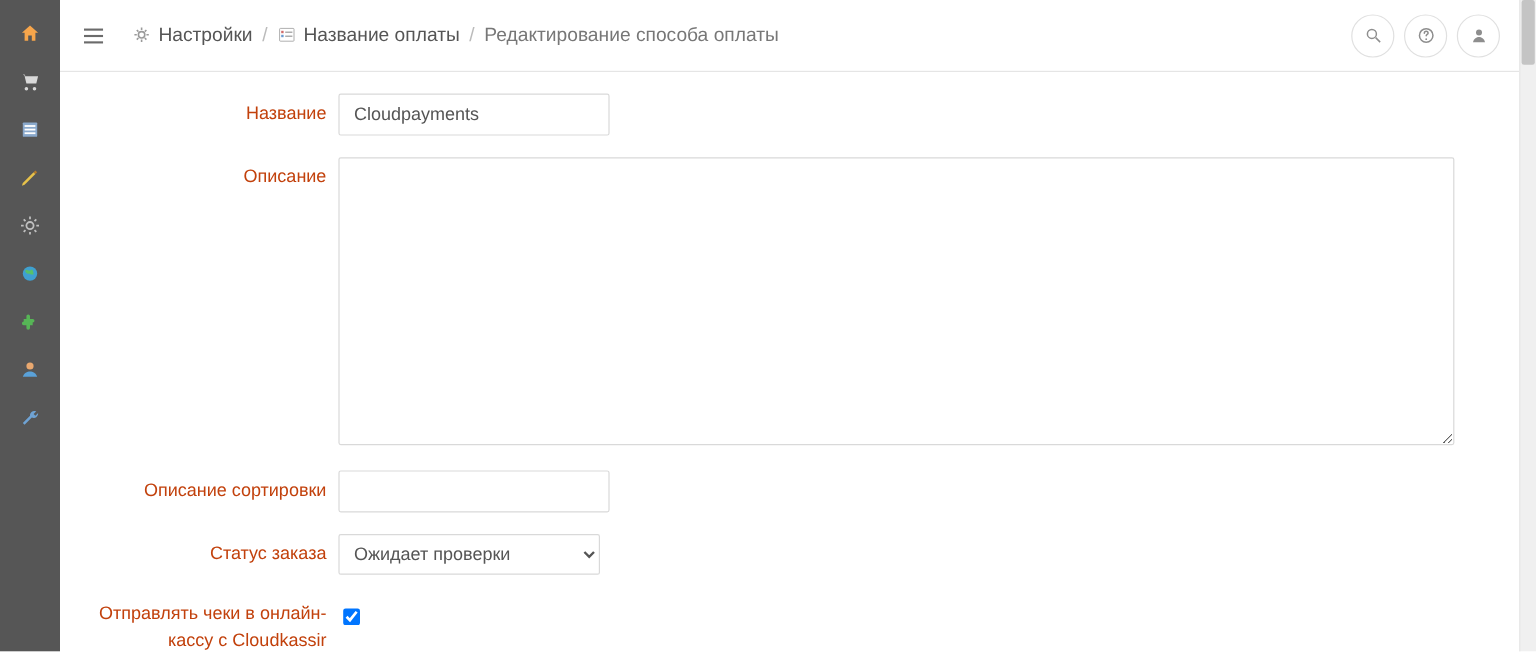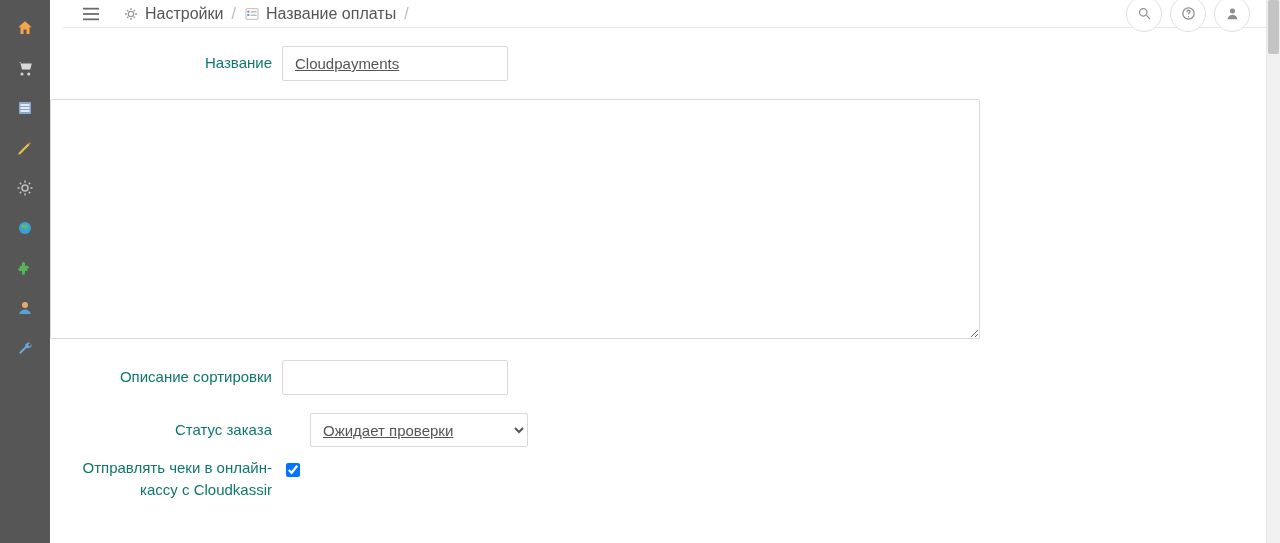--- a/index.html
+++ b/index.html
@@ -62,24 +62,23 @@
   .main {
     flex: 1;
     display: flex;
     flex-direction: column;
     min-width: 0;
     margin-right: 14px;
   }
   .topbar {
     display: flex;
     align-items: center;
-    height: 28px;
+    height: 60px;
     padding: 0 16px;
     border-bottom: 1px solid #e5e5e5;
-    margin-left: 13px;
   }
   .menu-toggle {
     width: 24px; height: 24px;
     display: flex; align-items: center; justify-content: center;
     margin-right: 20px;
     color: #6b6b6b;
     cursor: pointer;
   }
   .menu-toggle svg { width: 16px; height: 14px; }
   .breadcrumb {
@@ -124,39 +123,38 @@
   }
   .form-row {
     display: flex;
     align-items: flex-start;
     margin-bottom: 18px;
   }
   .form-row .label {
     width: 232px;
     padding-right: 10px;
     text-align: right;
-    color: #0f766e;
+    color: #c2410c;
     font-size: 15px;
     line-height: 22px;
     padding-top: 6px;
   }
   .form-row .field {
     flex: 1;
     padding-right: 26px;
     max-width: 956px;
   }
   input[type=text], textarea, select {
     font-family: inherit;
     font-size: 15px;
     color: #555;
     border: 1px solid #d9d9d9;
     border-radius: 2px;
     padding: 8px 12px;
     background: #fff;
-    text-decoration: underline;
   }
   .name-input {
     width: 226px;
     background: #fdf8d8;
     border: 1px solid #6ea8dc;
   }
   .desc-ta {
     width: 100%;
     height: 240px;
     resize: both;
@@ -259,20 +257,21 @@
               <rect x="3" y="4" width="18" height="16" rx="1" fill="#fff" stroke="#9a9a9a"></rect>
               <rect x="5" y="7" width="3" height="3" fill="#d06a6a"></rect>
               <rect x="10" y="8" width="9" height="1.5" fill="#9a9a9a"></rect>
               <rect x="5" y="12" width="3" height="3" fill="#6a9ad0"></rect>
               <rect x="10" y="13" width="9" height="1.5" fill="#9a9a9a"></rect>
             </svg>
           </span>
           <span>Название оплаты</span>
         </a>
         <span class="sep">/</span>
+        <span class="current">Редактирование способа оплаты</span>
       </div>
 
       <div class="right">
         <div class="circle-btn">
           <svg viewBox="0 0 24 24">
             <circle cx="10" cy="10" r="6" fill="none" stroke="#8e8e8e" stroke-width="2"></circle>
             <line x1="15" y1="15" x2="21" y2="21" stroke="#8e8e8e" stroke-width="2"></line>
           </svg>
         </div>
         <div class="circle-btn">
@@ -294,33 +293,34 @@
     <div class="form-area">
 
       <div class="form-row">
         <div class="label">Название</div>
         <div class="field">
           <input type="text" class="name-input" value="Cloudpayments" style="">
         </div>
       </div>
 
       <div class="form-row">
+        <div class="label">Описание</div>
         <div class="field">
           <textarea class="desc-ta" style=""></textarea>
         </div>
       </div>
 
       <div class="form-row">
         <div class="label">Описание сортировки</div>
         <div class="field">
           <input type="text" class="sort-input" value="" style="">
         </div>
       </div>
 
-      <div class="form-row" style="margin-bottom:10px;gap:28px;">
+      <div class="form-row" style="margin-bottom:22px;">
         <div class="label">Статус заказа</div>
         <div class="field">
           <select class="status-select">
             <option>Ожидает проверки</option>
           </select>
         </div>
       </div>
 
       <div class="form-row">
         <div class="label" style="padding-top:0;">Отправлять чеки в онлайн-кассу с Cloudkassir</div>

